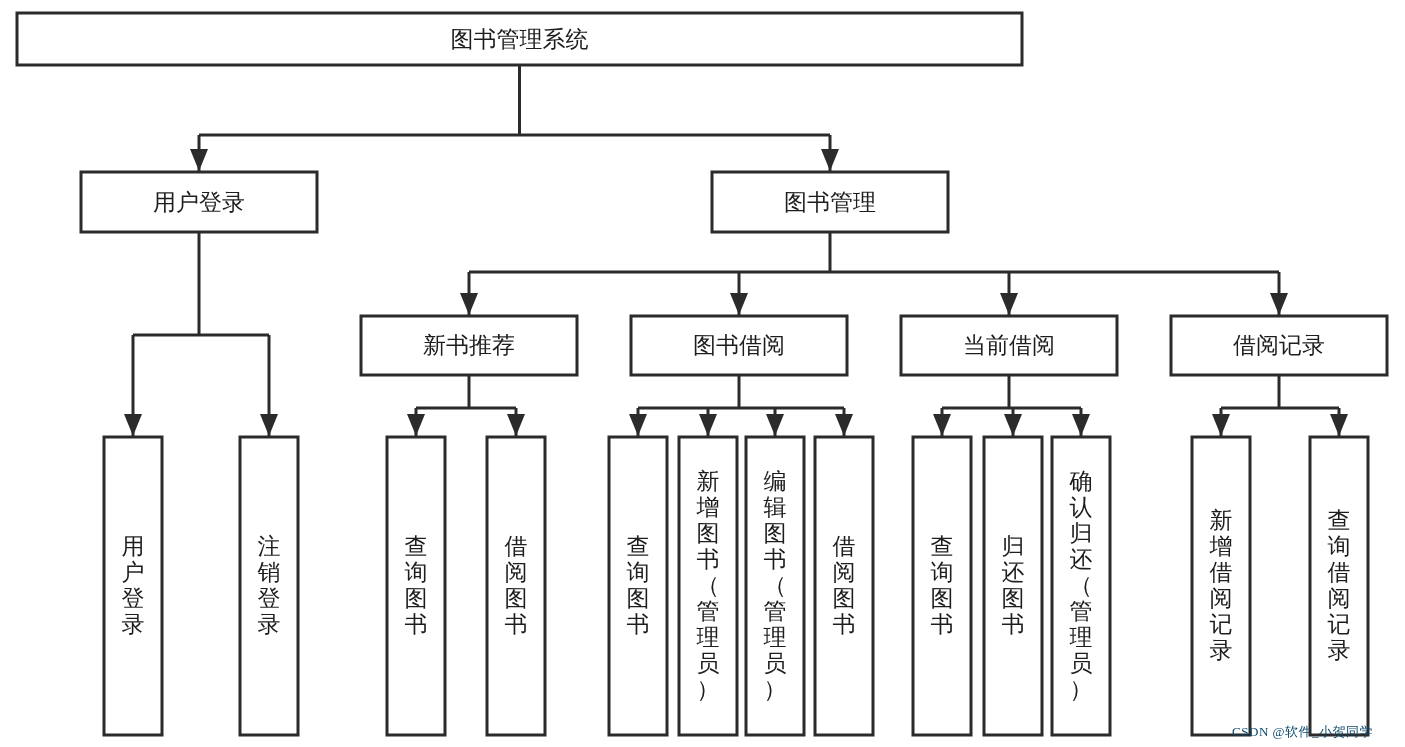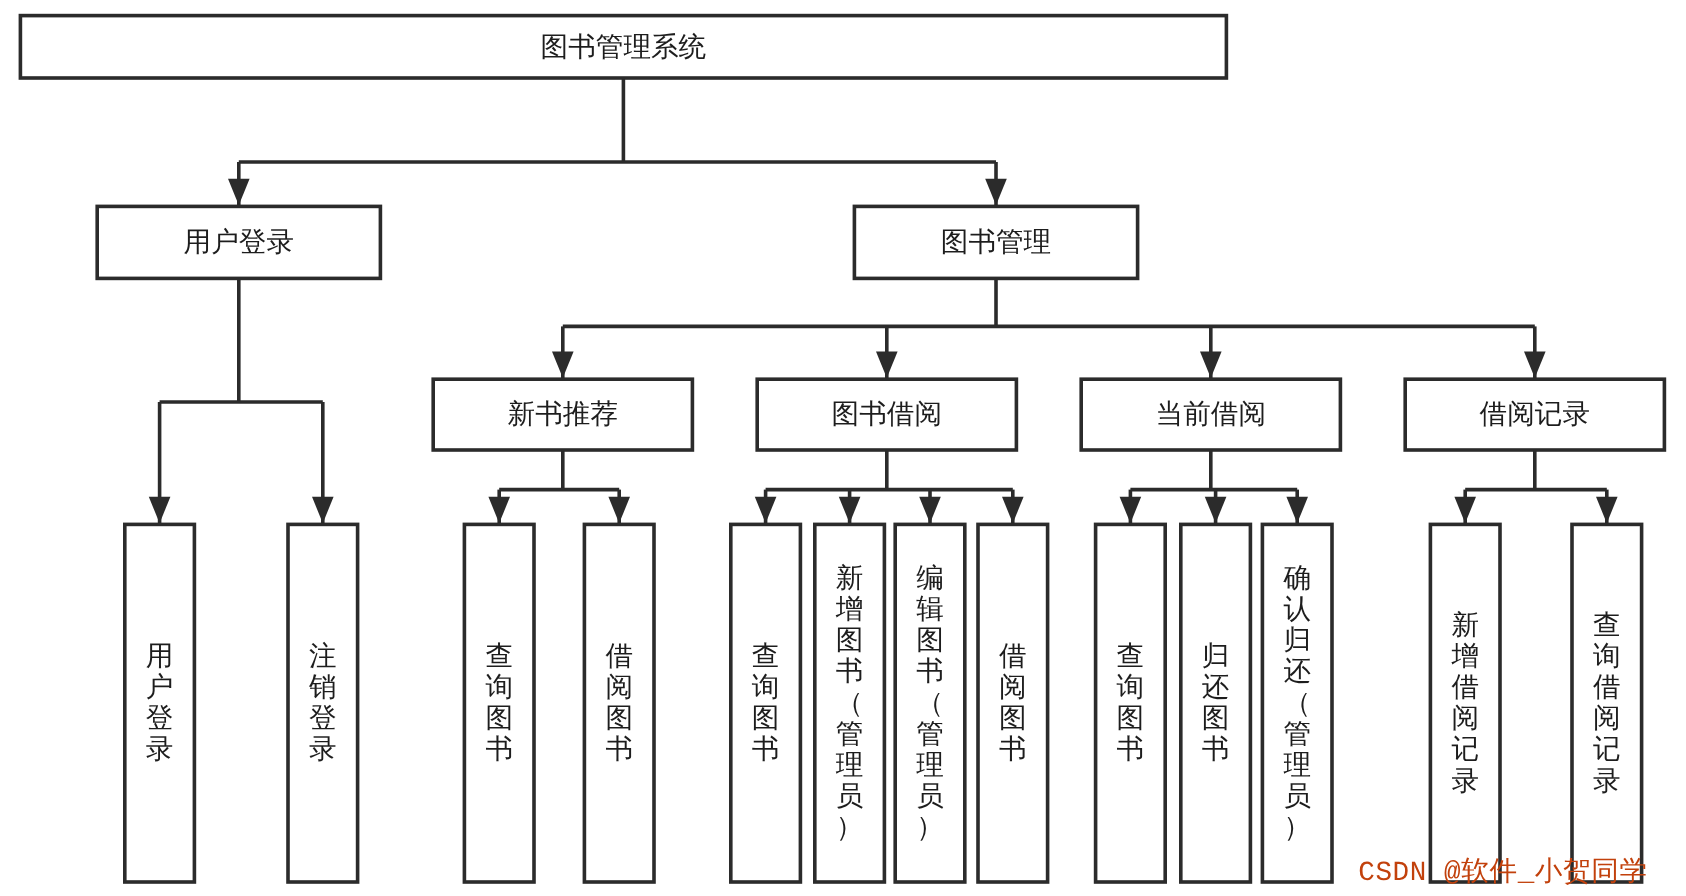--- a/index.html
+++ b/index.html
@@ -51,23 +51,23 @@
   .node-label-v {
     font-family: "DejaVu Sans", "Liberation Sans", sans-serif;
     font-size: 23px;
     fill: #1d1d1d;
     text-anchor: middle;
   }
   .watermark {
     position: absolute;
     right: 14px;
     bottom: 6px;
-    font-family: Liberation Mono, monospace;
-    font-size: 23px;
-    color: #c2410c;
+    font-family: Liberation Serif, serif;
+    font-size: 13px;
+    color: #0c4a6e;
     letter-spacing: 0.5px;
     white-space: nowrap;
     pointer-events: none;
   }
 </style>
 </head>
 <body>
 
 <div id="diagram-root">
   <svg class="flow" viewBox="0 0 1405 747" xmlns="http://www.w3.org/2000/svg">

